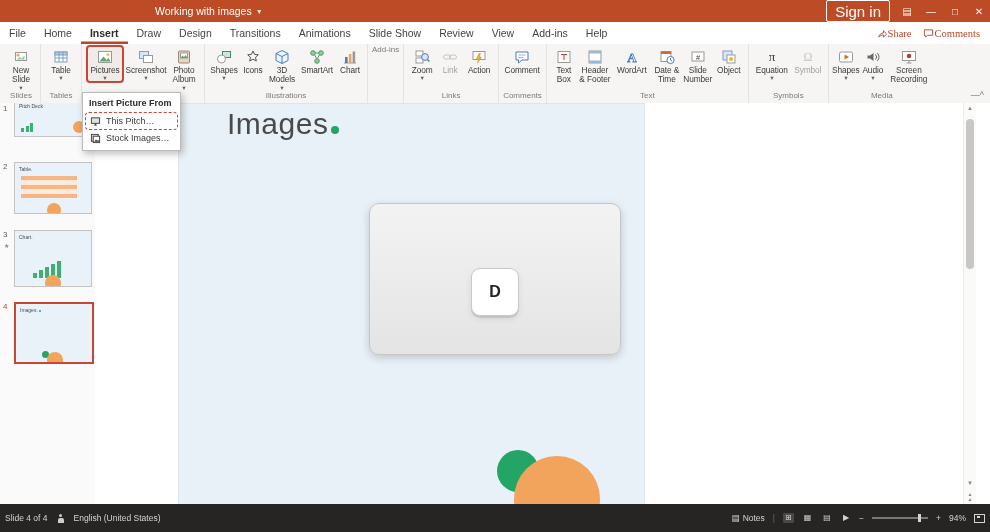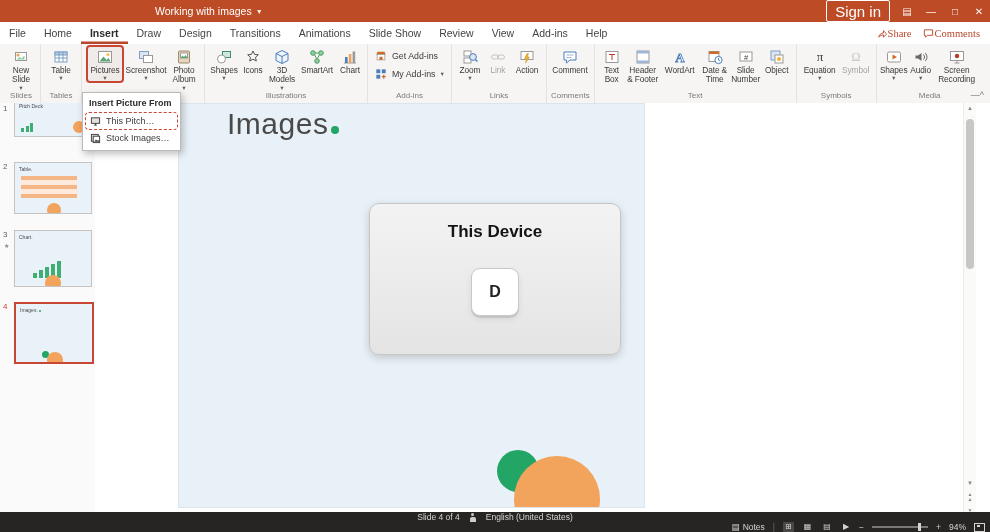--- a/index.html
+++ b/index.html
@@ -69,21 +69,21 @@
   .circle-g{position:absolute;left:318px;top:346px;width:42px;height:42px;border-radius:50%;background:#23a565;}
   .circle-o{position:absolute;left:335px;top:352px;width:86px;height:86px;border-radius:50%;background:#f2a35c;}
   
   .vscroll{position:absolute;right:14px;width:12px;top:0;bottom:0;background:#fafaf9;border-left:1px solid #ececeb;}
   .vs-arrow{position:absolute;left:0;width:12px;text-align:center;font-size:6px;color:#8a8886;}
   .vs-thumb{position:absolute;left:2px;top:16px;width:8px;height:150px;background:#c9c7c5;border-radius:4px;}
   .vs-btn{position:absolute;left:0;width:12px;text-align:center;font-size:5px;line-height:5px;color:#8a8886;}
   .hscroll{position:absolute;left:95px;right:14px;bottom:0;height:12px;background:#fafaf9;border-top:1px solid #ececeb;}
   .hs-thumb{position:absolute;left:83px;top:2px;width:465px;height:7px;background:#dddcda;border-radius:4px;}
   
-  .statusbar{position:absolute;left:0;right:0;bottom:0;height:20px;background:#262523;color:#d6d4d1;font-size:8.5px;display:flex;align-items:center;padding:0 5px;flex-direction:column;}
+  .statusbar{position:absolute;left:0;right:0;bottom:0;height:28px;background:#262523;color:#d6d4d1;font-size:8.5px;display:flex;align-items:center;padding:0 5px;}
   .sb-left{display:flex;align-items:center;gap:9px;}
   .sb-right{margin-left:auto;display:flex;align-items:center;gap:8px;}
   .person-icon{position:relative;width:8px;height:9px;display:inline-block;}
   .person-icon::before{content:"";position:absolute;top:0;left:2.5px;width:3px;height:3px;border-radius:50%;background:#cfcdcb;}
   .person-icon::after{content:"";position:absolute;bottom:0;left:1px;width:6px;height:4.5px;border-radius:2px 2px 0 0;background:#cfcdcb;}
   .view-ico{font-size:8px;line-height:10px;padding:0 2px;}
   .view-ico.on{background:#4a4845;border-radius:1px;}
   .zoom-track{width:56px;height:2px;background:#7a7874;position:relative;}
   .zoom-thumb{position:absolute;left:46px;top:-3px;width:3px;height:8px;background:#d6d4d1;}
   .fit-icon{width:9px;height:7px;border:1px solid #d6d4d1;position:relative;display:inline-block;}
@@ -255,42 +255,20 @@
                 <rect x="11.6" y="3.5" width="2.6" height="11.5" fill="#9b9997"></rect>
               </svg>
             </span>
           <span class="rtext"><span>Chart</span></span>
         </div>
       </div>
       <div class="rgroup-label">Illustrations</div>
     </div>
 
     <div class="rgroup">
-      <div class="rgroup-content">
-        <div class="rbtn-col">
-          <div class="rbtn-row">
-            <svg viewBox="0 0 18 18">
-                <path d="M3 7l1.5-3.5h9L15 7z" fill="#d26b28"></path>
-                <rect x="4" y="7" width="10" height="7" fill="#fff" stroke="#9b9997"></rect>
-                <rect x="7" y="10" width="4" height="4" fill="#d26b28"></rect>
-              </svg>
-            <span>Get Add-ins</span>
-          </div>
-          <div class="rbtn-row">
-            <svg viewBox="0 0 18 18">
-                <rect x="3" y="3" width="5" height="5" fill="#4a7ebb"></rect>
-                <rect x="10" y="3" width="5" height="5" fill="#4a7ebb"></rect>
-                <rect x="3" y="10" width="5" height="5" fill="#4a7ebb"></rect>
-                <path d="M12.5 10v5M10 12.5h5" stroke="#d26b28" stroke-width="1.6"></path>
-              </svg>
-            <span>My Add-ins</span>
-            <span style="font-size:5.5px;color:#605e5c">▼</span>
-          </div>
-        </div>
-      </div>
       <div class="rgroup-label">Add-ins</div>
     </div>
 
     <div class="rgroup">
       <div class="rgroup-content">
         <div class="rbtn w28">
           <span class="ric">
               <svg viewBox="0 0 18 18">
                 <rect x="3" y="3" width="7" height="5" fill="#fff" stroke="#9b9997"></rect>
                 <rect x="3" y="10" width="7" height="5" fill="#fff" stroke="#9b9997"></rect>
@@ -520,21 +498,20 @@
         <span class="mini-circle-o" style="left:31px;bottom:-6px;width:16px;height:16px"></span>
       </div>
     </div>
 
     <div class="canvas">
       <div class="slide">
         <div class="slide-title">
           <span>Images</span><span class="dot"></span>
         </div>
         <div class="overlay">
-          <div class="overlay-label">This Device</div>
           <div class="keycap">D</div>
         </div>
         <span class="circle-g"></span>
         <span class="circle-o"></span>
       </div>
     </div>
 
     <div class="vscroll">
       <span class="vs-arrow" style="top:2px">▲</span>
       <span class="vs-thumb"></span>

